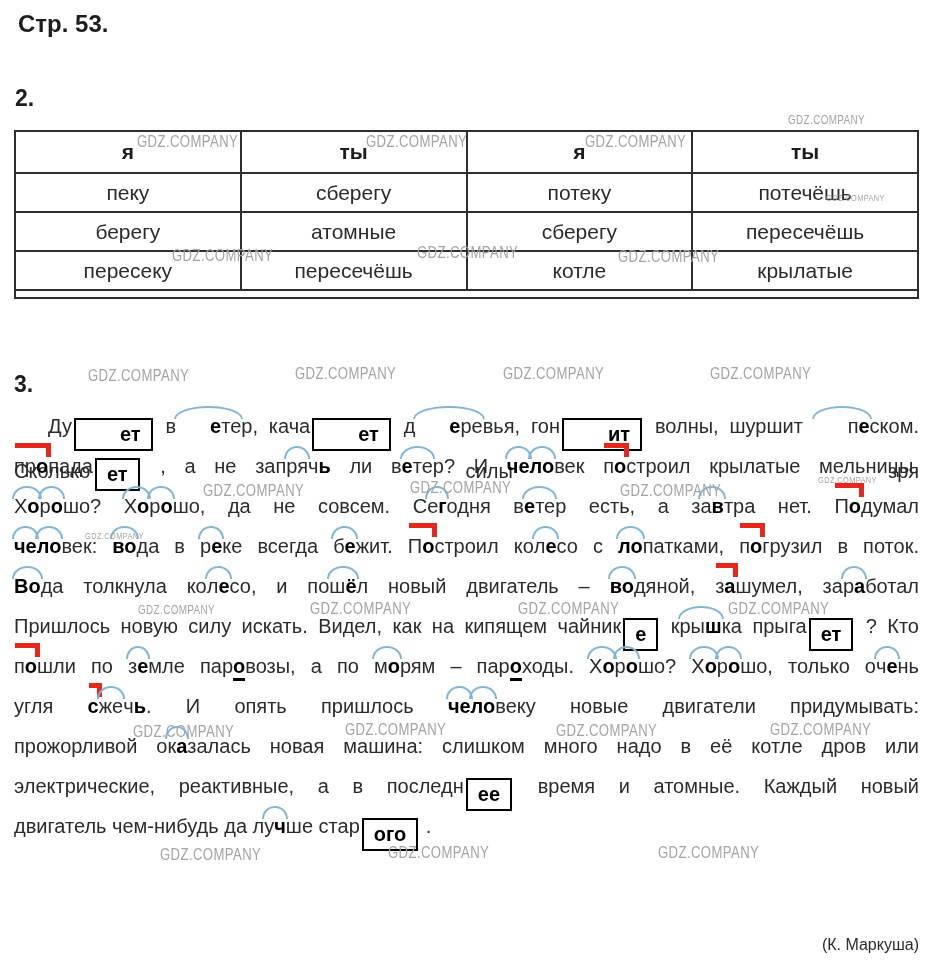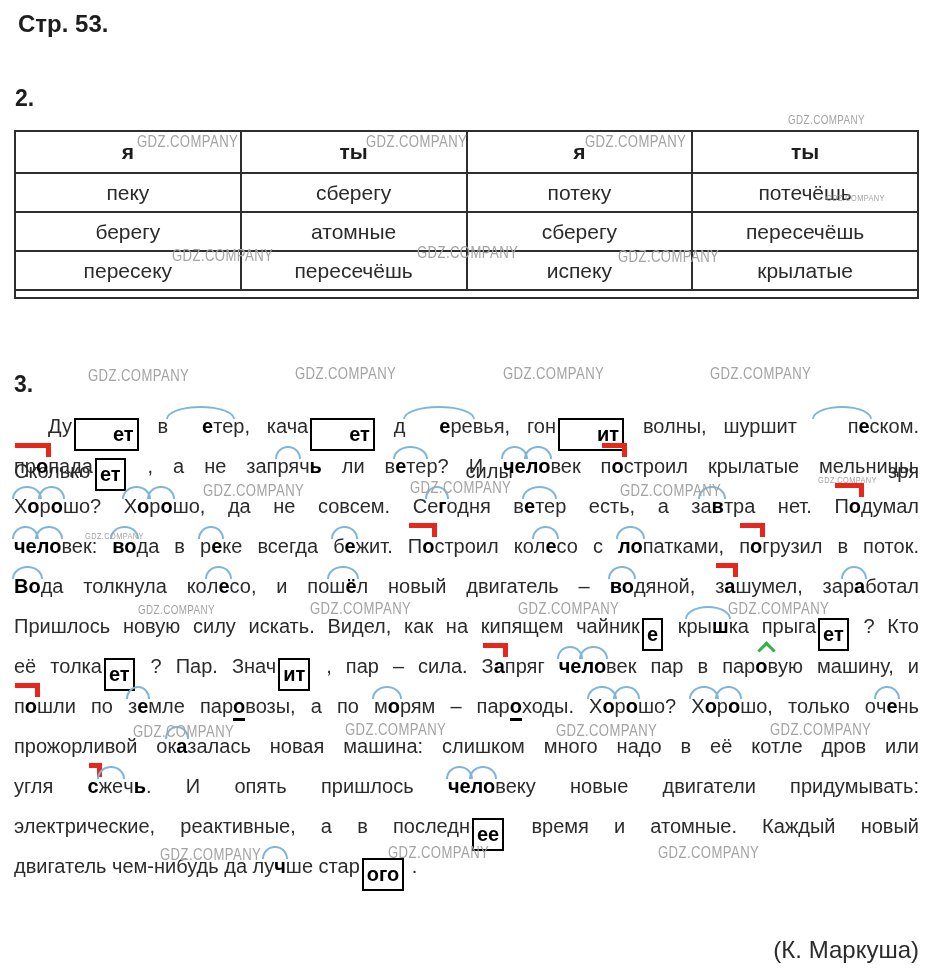--- a/index.html
+++ b/index.html
@@ -26,40 +26,40 @@
 
   .text-block { position:absolute; left:14px; top:406px; width:905px; font-size:20px; }
   .tline { height:40px; line-height:40px; text-align:justify; text-align-last:justify; }
   .tline.indent { text-indent:34px; }
   .tline.nojust { text-align:right; text-align-last:left; }
 
   .bl { font-weight:bold; color:#000; }
   .ub { font-weight:bold; color:#000; border-bottom:3px solid #000; padding-bottom:1px; }
   .box {
     display:inline-block; font-weight:bold; color:#000;
-    border:2px solid #000; padding:4px 3px; line-height:21px;
+    border:2px solid #000; padding:4px 10px; line-height:21px;
     vertical-align:-8px; margin:0 2px;
   }
   .arc, .red-mark, .green-mark { position:relative; display:inline-block; line-height:normal; }
   .arc::before {
     content:""; position:absolute; top:-9px; left:-2px; right:-2px; height:11px;
     border:2.5px solid #7fb5d9; border-bottom:none;
     border-radius:50% 50% 0 0 / 100% 100% 0 0;
   }
   .red-mark::before {
     content:""; position:absolute; top:-12px; left:1px; right:-3px; height:9px;
     border-top:5px solid #e8271c; border-right:5px solid #e8271c;
   }
   .green-mark::before {
     content:""; position:absolute; top:-11px; left:50%; width:10px; height:10px;
     margin-left:-7px; border-top:3px solid #35b14a; border-left:3px solid #35b14a;
     transform:rotate(45deg);
   }
 
-  .author { position:absolute; right:14px; top:936px; font-size:24px; color:#2b2b2b; }
+  .author { position:absolute; right:14px; top:936px; font-size:16px; color:#2b2b2b; }
 
   .wm {
     position:absolute; color:#a3a3a3; white-space:nowrap; pointer-events:none;
     transform:scaleX(0.82); transform-origin:left top; letter-spacing:0.5px;
     font-family:"Liberation Sans", sans-serif;
   }
   .wm.md { font-size:16px; }
   .wm.sm { font-size:12px; }
   .wm.xs { font-size:9px; }
 </style>
@@ -89,42 +89,41 @@
       </tr>
       <tr>
         <td>берегу</td>
         <td>атомные</td>
         <td>сберегу</td>
         <td>пересечёшь</td>
       </tr>
       <tr>
         <td>пересеку</td>
         <td>пересечёшь</td>
-        <td>испеку</td>
+        <td>котле</td>
         <td>крылатые</td>
       </tr>
       <tr class="spacer">
           <td colspan="4"></td>
         </tr>
     </tbody>
   </table>
 
   <div class="ex-label" id="ex3-label">3.</div>
 
   <div class="text-block" id="text-block">
       <div class="tline indent">Ду<span class="box">ет</span> в<span class="arc"><span class="bl">е</span>те</span>р, кача<span class="box">ет</span> д<span class="arc"><span class="bl">е</span>ре</span>вья, гон<span class="box">ит</span> волны, шуршит <span class="arc">п<span class="bl">е</span></span>ском. Сколько силы зря</div>
       <div class="tline"><span class="red-mark">пр<span class="bl">о</span></span>пада<span class="box">ет</span> , а не зап<span class="arc">ря</span>ч<span class="bl">ь</span> ли в<span class="arc"><span class="bl">е</span>те</span>р? И <span class="arc"><span class="bl">че</span></span><span class="arc"><span class="bl">ло</span></span>век <span class="red-mark">п<span class="bl">о</span></span>строил крылатые мельницы.</div>
       <div class="tline"><span class="arc">Х<span class="bl">о</span></span><span class="arc">р<span class="bl">о</span></span>шо? <span class="arc">Х<span class="bl">о</span></span><span class="arc">р<span class="bl">о</span></span>шо, да не совсем. С<span class="arc">е<span class="bl">г</span></span>одня в<span class="arc"><span class="bl">е</span>те</span>р есть, а з<span class="arc">а<span class="bl">в</span></span>тра нет. <span class="red-mark">П<span class="bl">о</span></span>думал</div>
       <div class="tline"><span class="arc"><span class="bl">че</span></span><span class="arc"><span class="bl">ло</span></span>век: <span class="arc"><span class="bl">во</span></span>да в <span class="arc">р<span class="bl">е</span></span>ке всегда <span class="arc">б<span class="bl">е</span></span>жит. <span class="red-mark">П<span class="bl">о</span></span>строил ко<span class="arc">л<span class="bl">е</span></span>со с <span class="arc"><span class="bl">ло</span></span>патками, <span class="red-mark">п<span class="bl">о</span></span>грузил в поток.</div>
       <div class="tline"><span class="arc"><span class="bl">Во</span></span>да толкнула ко<span class="arc">л<span class="bl">е</span></span>со, и по<span class="arc">ш<span class="bl">ё</span></span>л новый двигатель – <span class="arc"><span class="bl">во</span></span>дяной, <span class="red-mark">з<span class="bl">а</span></span>шумел, за<span class="arc">р<span class="bl">а</span></span>ботал</div>
       <div class="tline">Пришлось новую силу искать. Видел, как на кипящем чайник<span class="box">е</span> к<span class="arc">ры<span class="bl">ш</span></span>ка прыга<span class="box">ет</span> ? Кто</div>
-      <div class="tline">её толка<span class="box">ет</span> ? Пар. Знач<span class="box">ит</span> , пар – сила. <span class="red-mark">З<span class="bl">а</span></span>пряг <span class="arc"><span class="bl">че</span></span><span class="arc"><span class="bl">ло</span></span>век пар в пар<span class="green-mark"><span class="bl">о</span>в</span>ую машину, и</div>
       <div class="tline"><span class="red-mark">п<span class="bl">о</span></span>шли по <span class="arc">з<span class="bl">е</span></span>мле пар<span class="ub">о</span>возы, а по <span class="arc">м<span class="bl">о</span></span>рям – пар<span class="ub">о</span>ходы. <span class="arc">Х<span class="bl">о</span></span><span class="arc">р<span class="bl">о</span></span>шо? <span class="arc">Х<span class="bl">о</span></span><span class="arc">р<span class="bl">о</span></span>шо, только о<span class="arc">ч<span class="bl">е</span></span>нь</div>
+      <div class="tline">угля <span class="red-mark"><span class="bl">с</span></span><span class="arc">же</span>ч<span class="bl">ь</span>. И опять пришлось <span class="arc"><span class="bl">че</span></span><span class="arc"><span class="bl">ло</span></span>веку новые двигатели придумывать:</div>
       <div class="tline">прожорливой о<span class="arc">к<span class="bl">а</span></span>залась новая машина: слишком много надо в её котле дров или</div>
-      <div class="tline">угля <span class="red-mark"><span class="bl">с</span></span><span class="arc">же</span>ч<span class="bl">ь</span>. И опять пришлось <span class="arc"><span class="bl">че</span></span><span class="arc"><span class="bl">ло</span></span>веку новые двигатели придумывать:</div>
       <div class="tline">электрические, реактивные, а в последн<span class="box">ее</span> время и атомные. Каждый новый</div>
       <div class="tline nojust">двигатель чем-нибудь да л<span class="arc">у<span class="bl">ч</span></span>ше стар<span class="box">ого</span> .</div>
     </div>
 
   <div class="author">(К. Маркуша)</div>
 
   <div id="wm-layer">
       <span class="wm sm" style="left: 788px; top: 113px;">GDZ.COMPANY</span>
       <span class="wm md" style="left: 137px; top: 133px;">GDZ.COMPANY</span>
       <span class="wm md" style="left: 366px; top: 133px;">GDZ.COMPANY</span>

